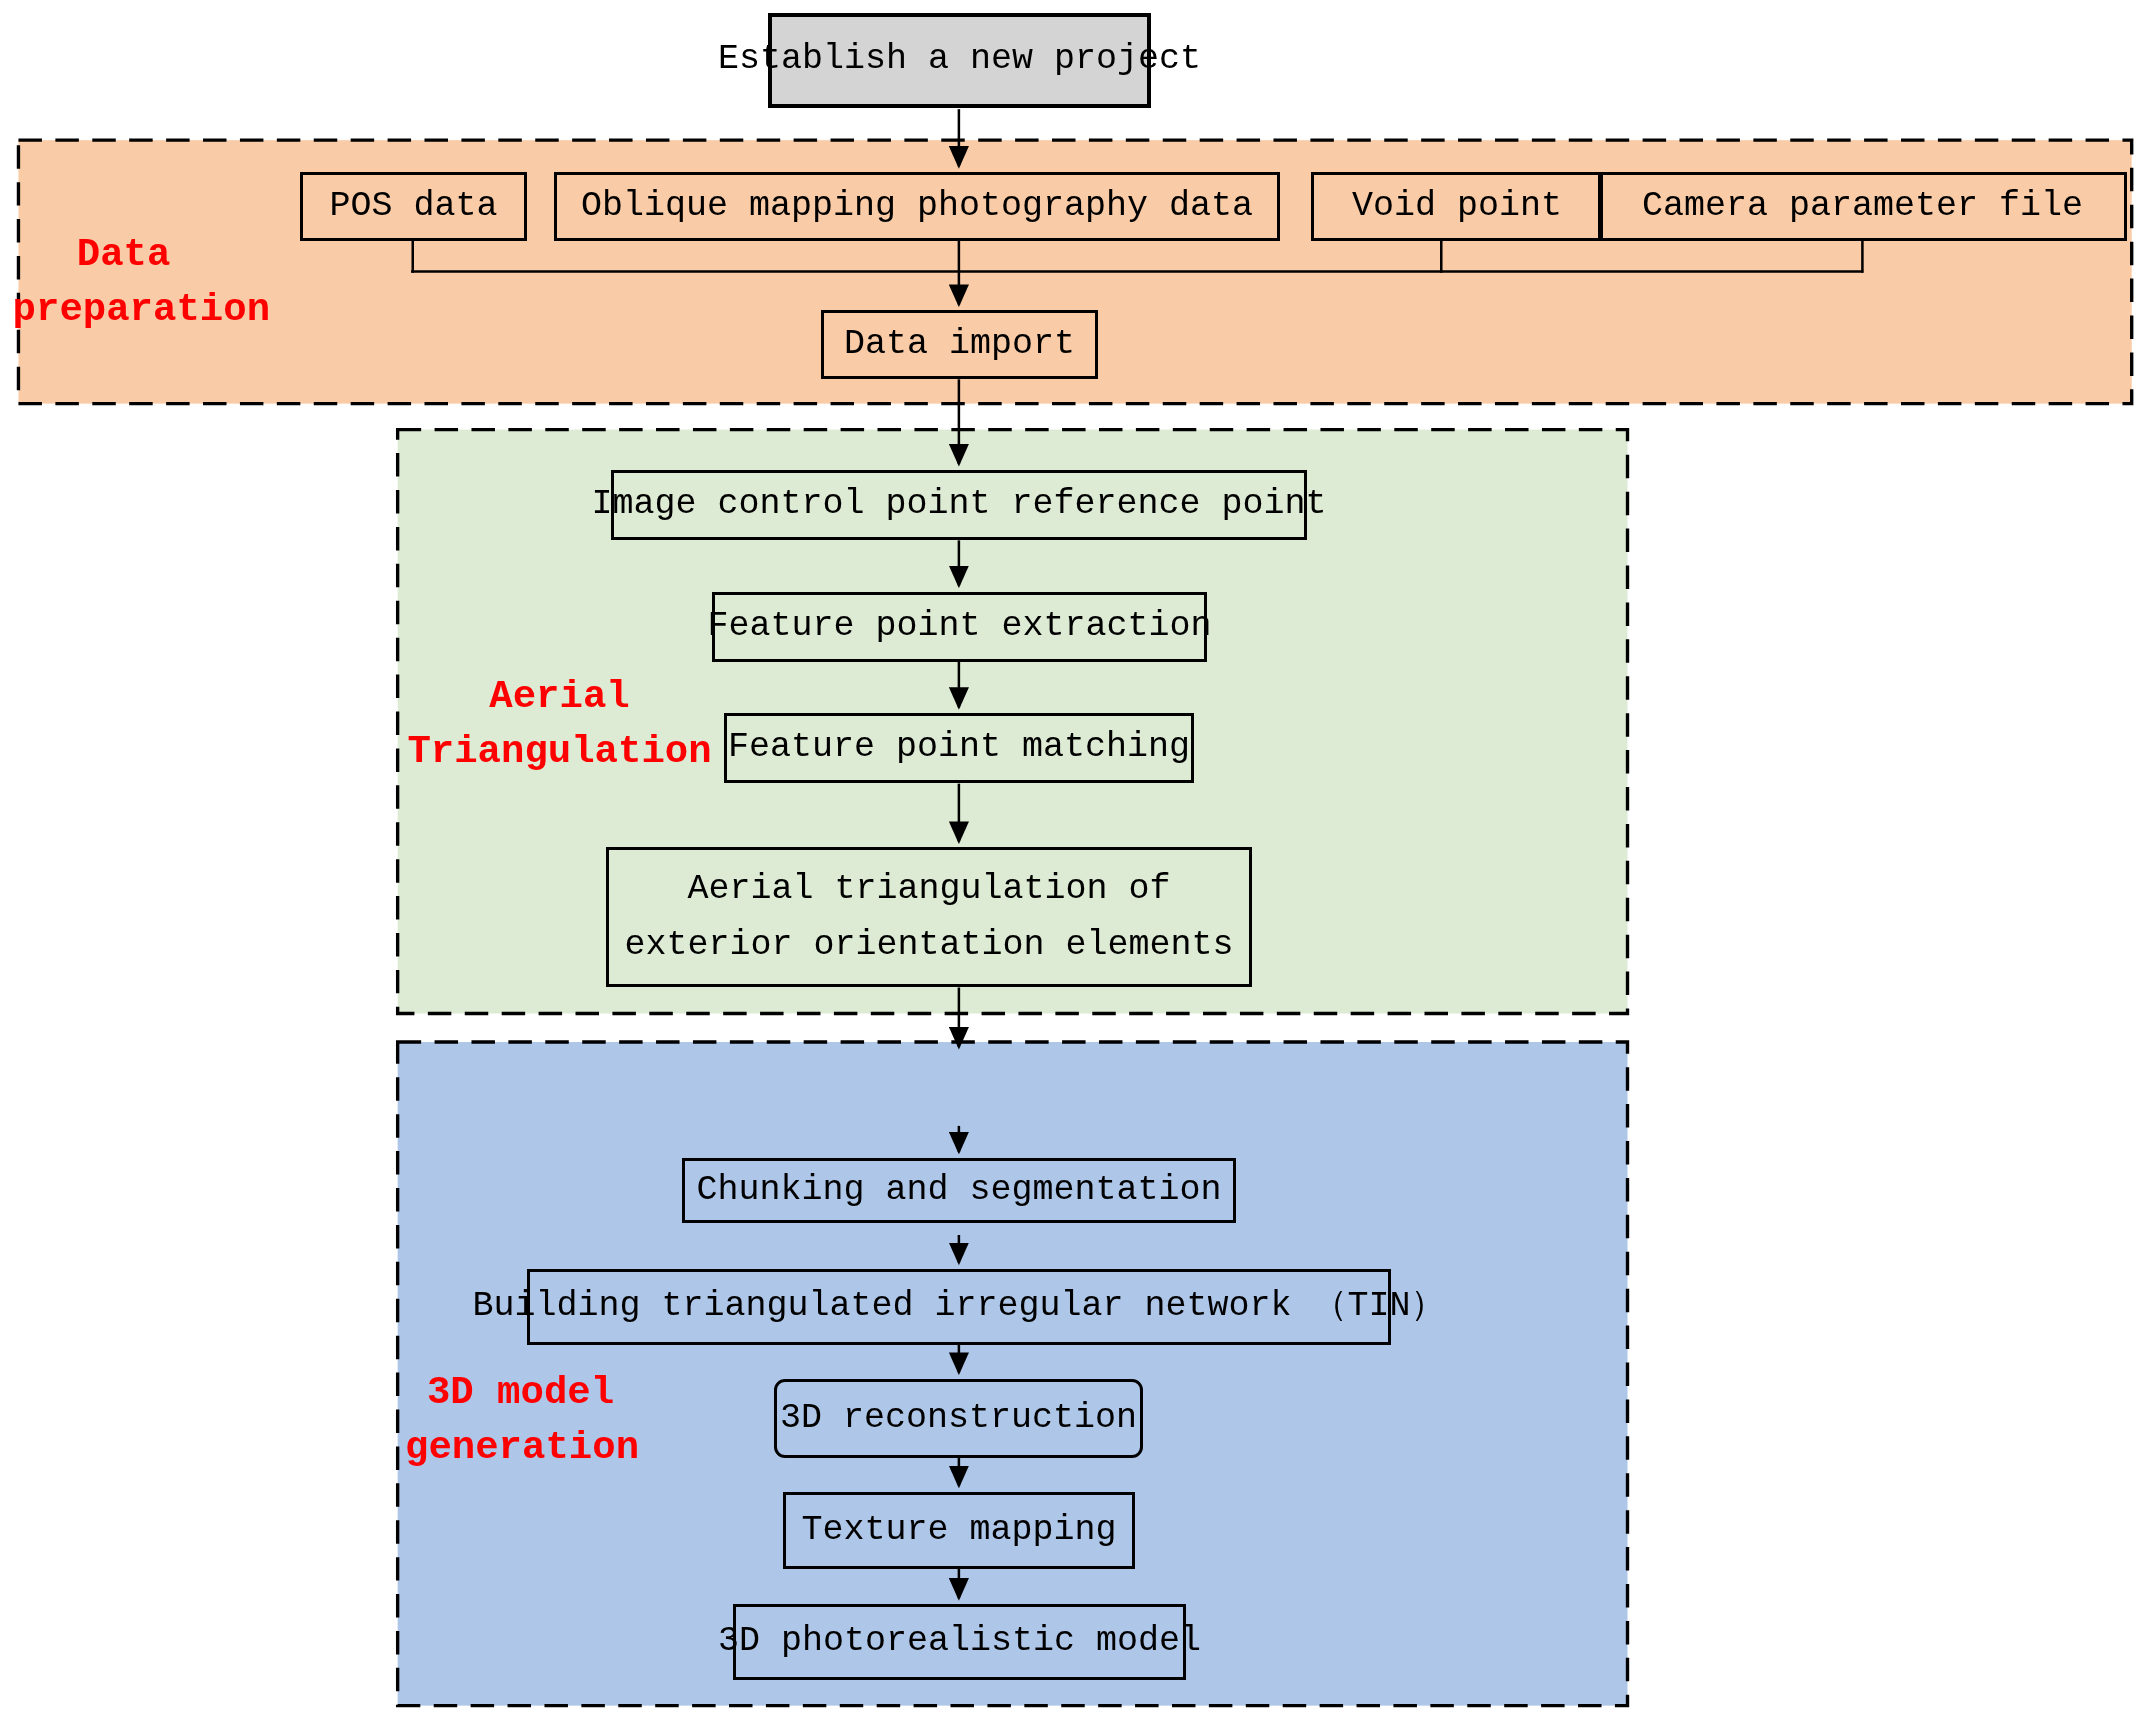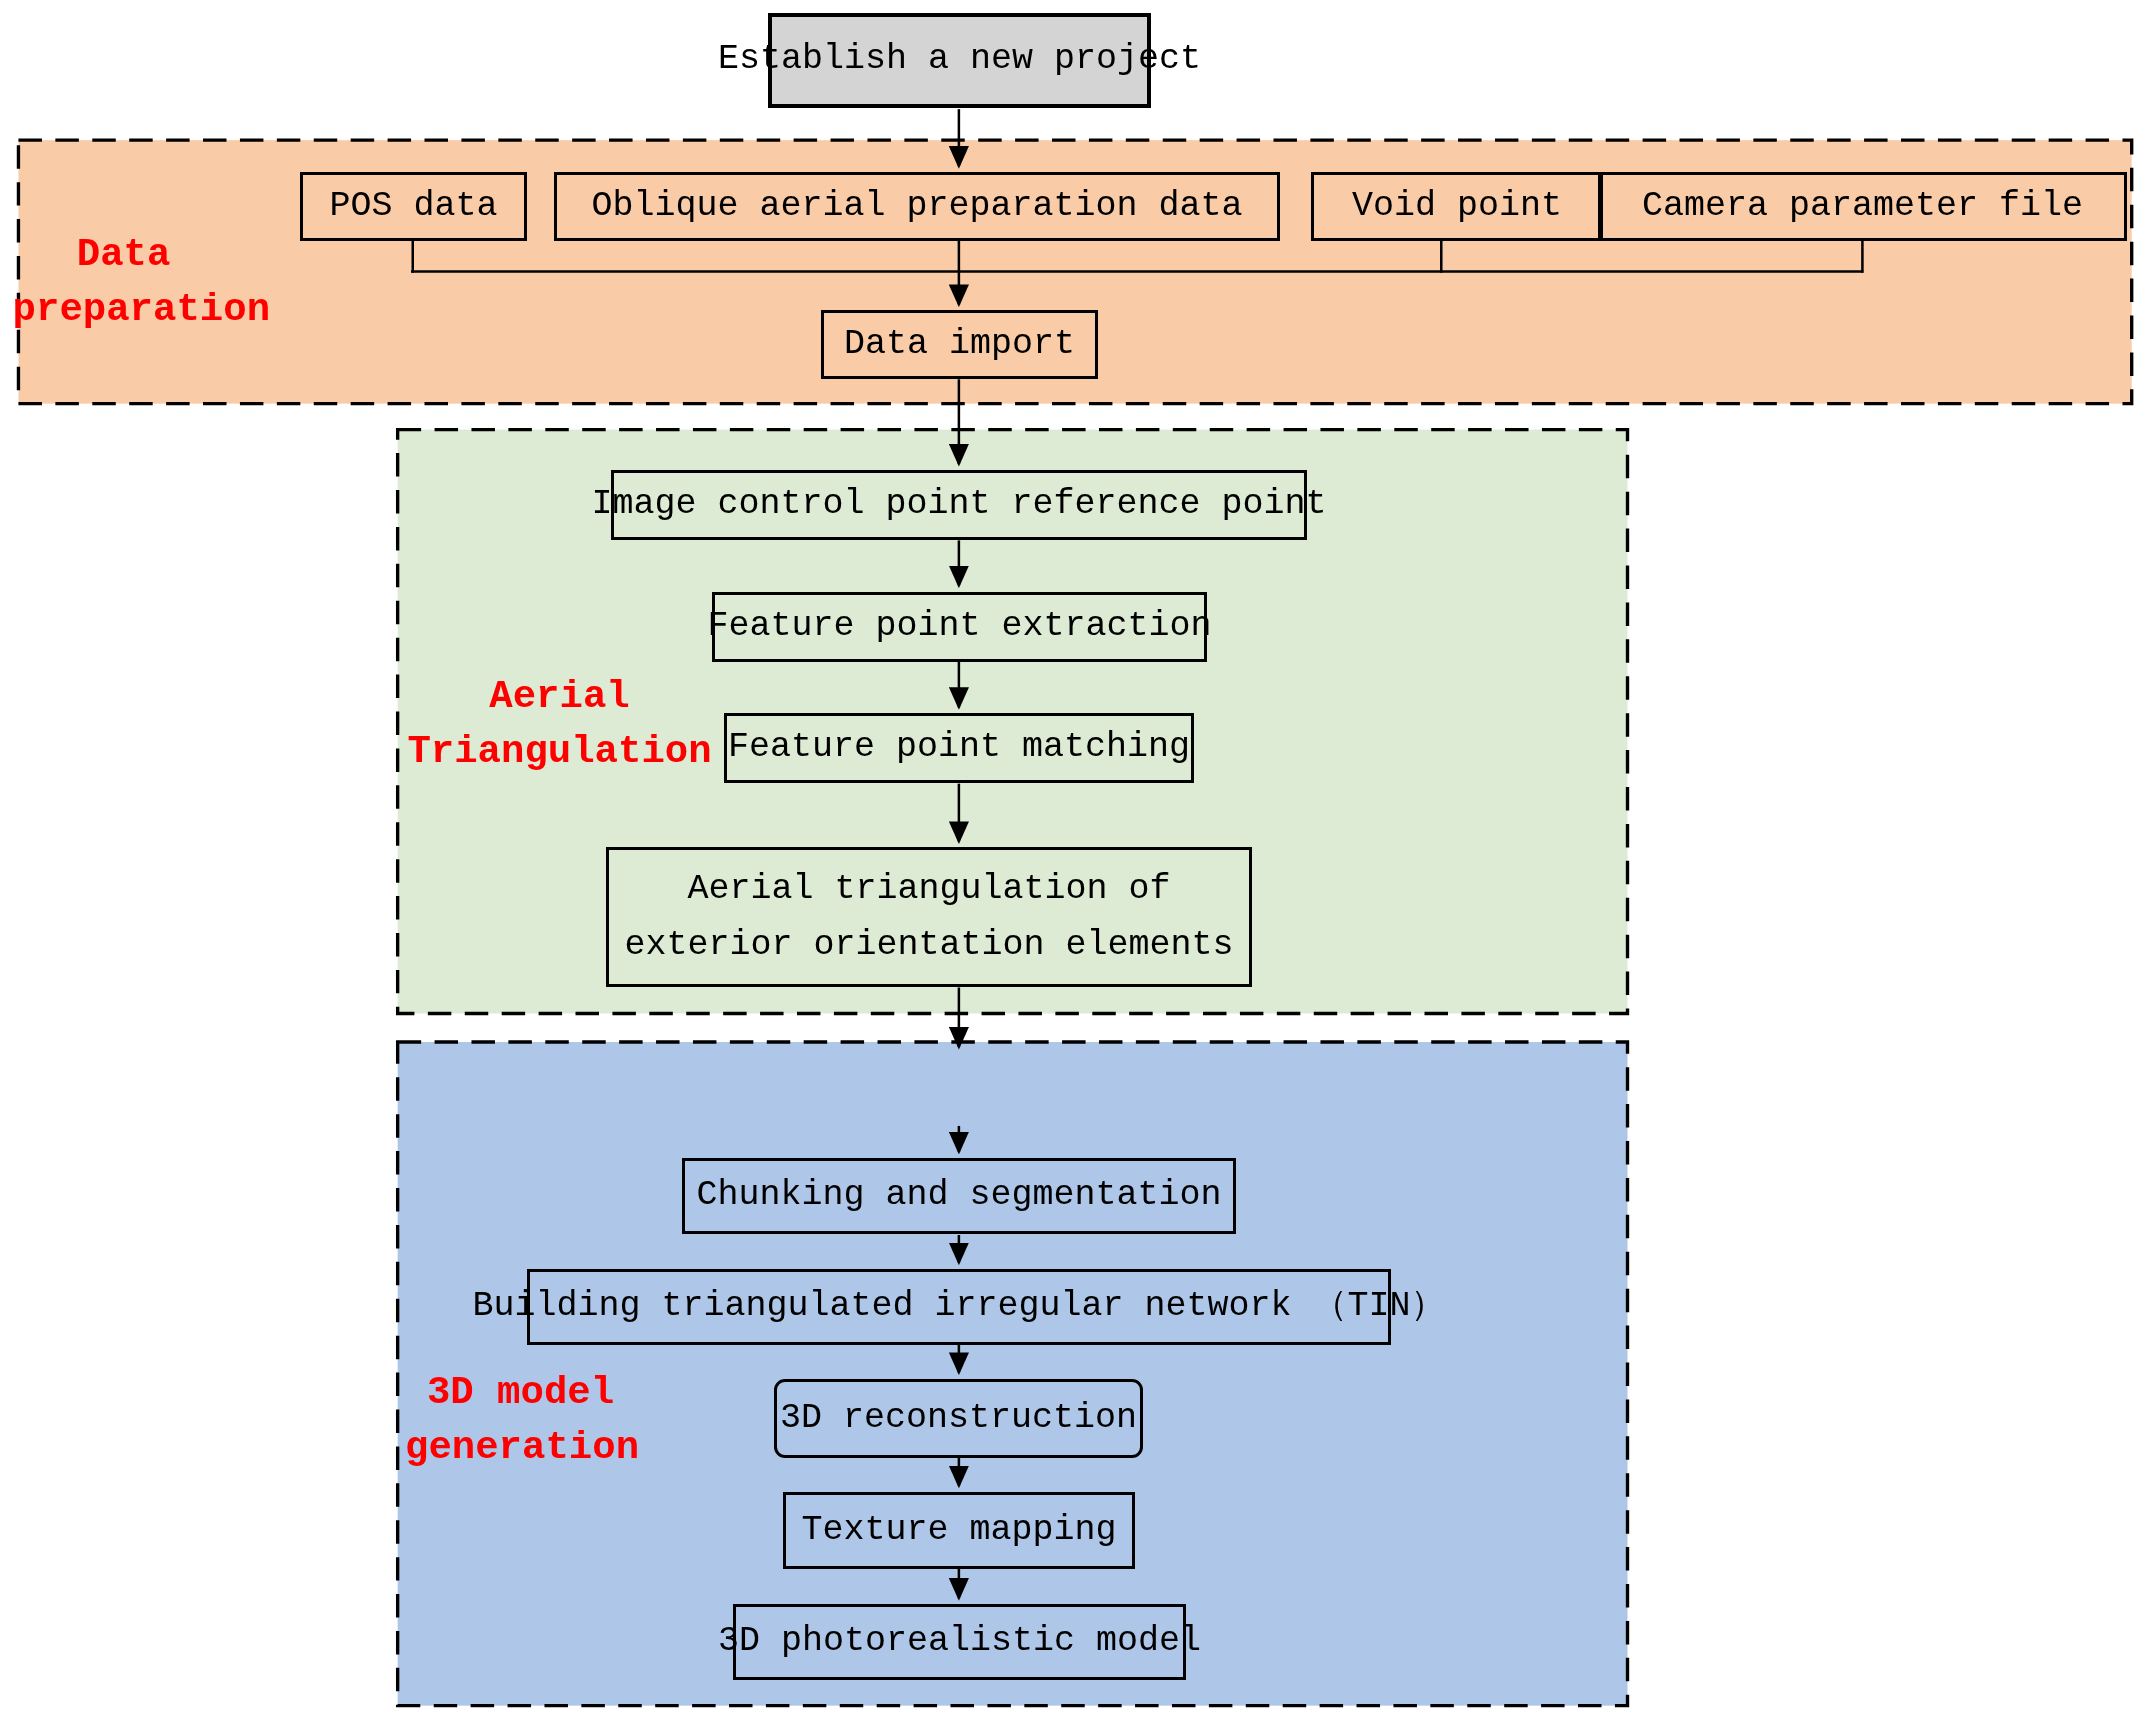--- a/index.html
+++ b/index.html
@@ -80,21 +80,21 @@
   </svg>
 
   <div class="box start" style="left:768px;top:12.6px;width:383px;height:95px;">Establish a new project</div>
 
   <div class="seclabel" style="left:12.6px;top:228px;width:222px;">
     <div>Data</div>
     <div>preparation</div>
   </div>
 
   <div class="box" style="left:300px;top:172px;width:227px;height:69px;">POS data</div>
-  <div class="box" style="left:554px;top:172px;width:726px;height:69px;">Oblique aerial preparation data</div>
+  <div class="box" style="left:554px;top:172px;width:726px;height:69px;">Oblique mapping photography data</div>
   <div class="box" style="left:1311px;top:172px;width:292px;height:69px;">Void point</div>
   <div class="box" style="left:1598px;top:172px;width:529px;height:69px;">Camera parameter file</div>
   <div class="box" style="left:821px;top:310px;width:277px;height:69px;">Data import</div>
 
   <div class="seclabel" style="left:401px;top:670px;width:317px;">
     <div>Aerial</div>
     <div>Triangulation</div>
   </div>
 
   <div class="box" style="left:611px;top:470px;width:696px;height:70px;">Image control point reference point</div>
@@ -103,20 +103,20 @@
   <div class="box twoline" style="left:606px;top:847px;width:646px;height:140px;">
     <div>Aerial triangulation of</div>
     <div>exterior orientation elements</div>
   </div>
 
   <div class="seclabel" style="left:405px;top:1366px;width:231px;">
     <div>3D model</div>
     <div>generation</div>
   </div>
 
-  <div class="box" style="left:682px;top:1158px;width:554px;height:76px;">Chunking and segmentation</div>
+  <div class="box" style="left:682px;top:1158px;width:554px;height:65px;">Chunking and segmentation</div>
   <div class="box" style="left:527px;top:1269px;width:864px;height:76px;">Building triangulated irregular network （TIN）</div>
   <div class="box" style="left:774px;top:1379px;width:369px;height:79px;border-radius:11px;">3D reconstruction</div>
   <div class="box" style="left:783px;top:1492px;width:352px;height:77px;">Texture mapping</div>
   <div class="box" style="left:733px;top:1604px;width:453px;height:76px;">3D photorealistic model</div>
 
 </div>
 
 
 </body></html>

